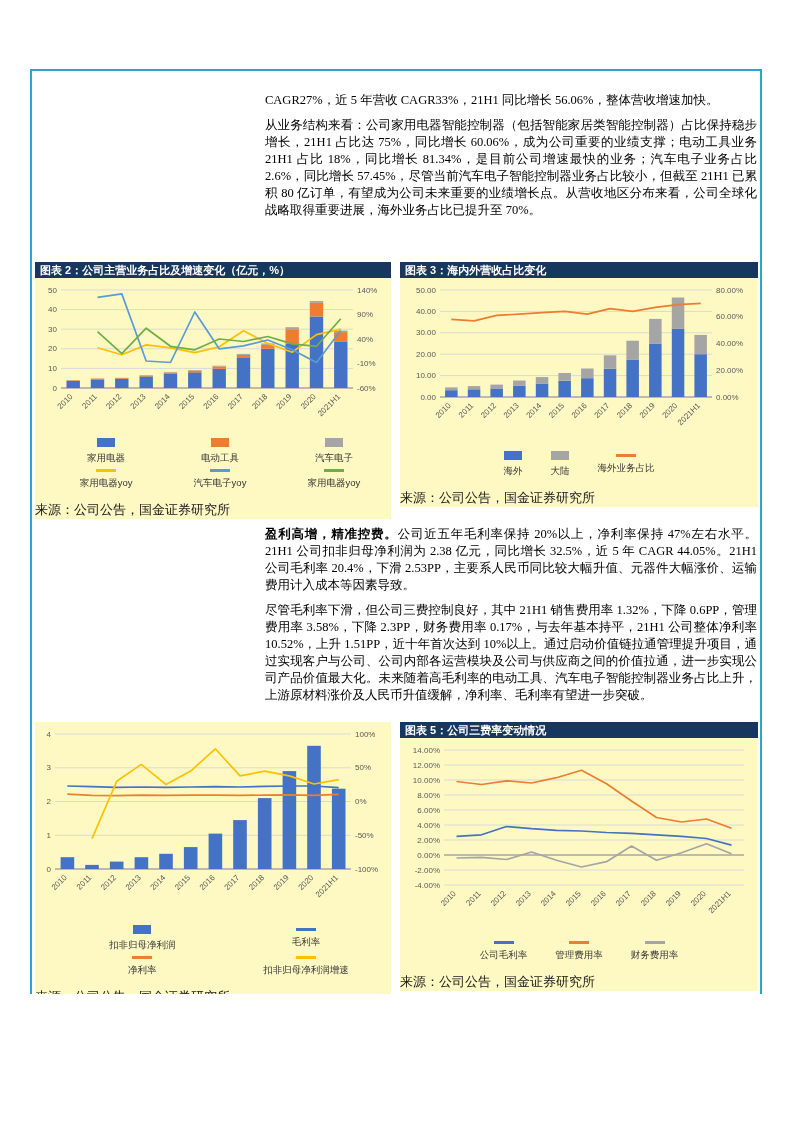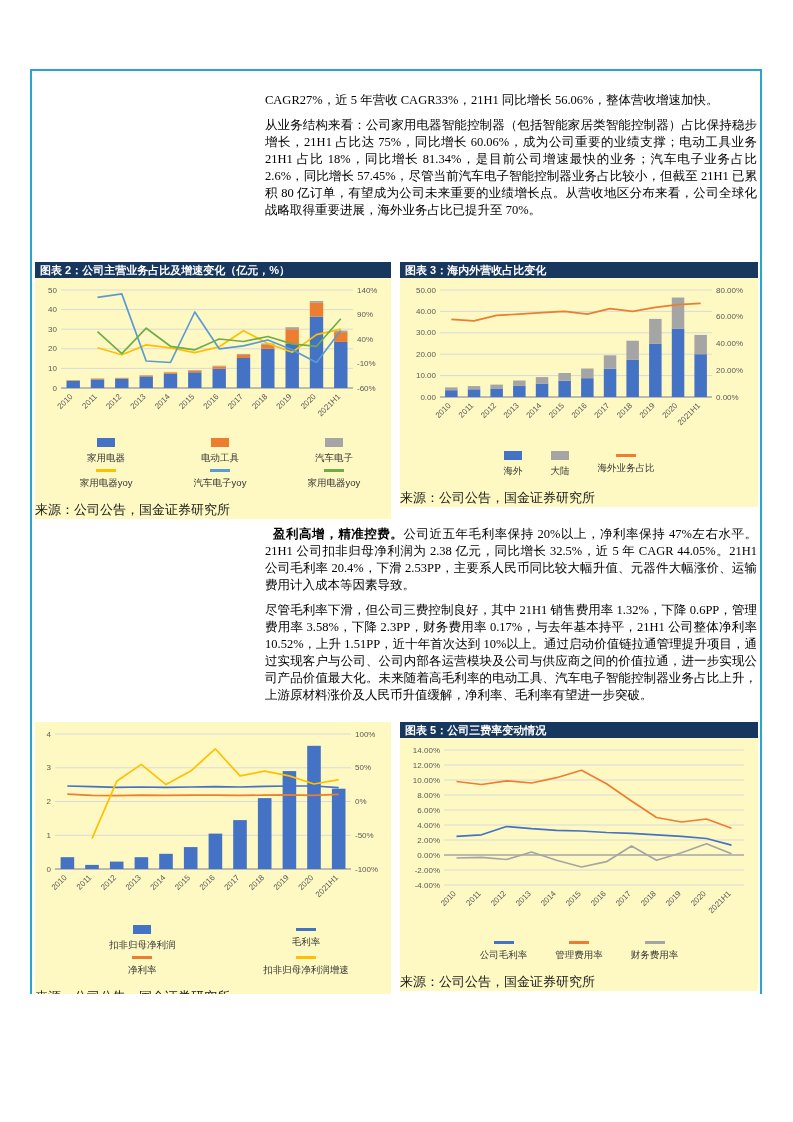--- a/index.html
+++ b/index.html
@@ -1,21 +1,21 @@
 <!DOCTYPE html>
 <html><head>
 <meta charset="utf-8">
 <style>
   html,body{margin:0;padding:0;background:#ffffff;}
   .page{position:relative;width:793px;height:994px;background:#fff;overflow:hidden;
         font-family:"Liberation Serif","DejaVu Serif",serif;color:#000;}
   .frame{position:absolute;background:#2BA6CB;}
   .textcol{position:absolute;left:265px;width:492px;font-size:12.5px;line-height:17px;text-align:justify;}
   .textcol p{margin:0 0 8px 0;}
-  .lead{font-weight:bold;margin-left:8px;}
+  .lead{font-weight:bold;}
   .figure{position:absolute;background:#fef9c3;}
   .fig-header{background:#17375E;color:#fff;font-family:"Liberation Sans",sans-serif;
               font-weight:bold;font-size:11px;line-height:16px;height:16px;padding-left:5px;white-space:nowrap;overflow:hidden;}
   svg.chart{display:block;margin-top:4px;font-family:"Liberation Sans",sans-serif;}
   .legend{display:flex;flex-wrap:wrap;justify-content:center;align-items:center;margin-top:2px;
           font-family:"Liberation Sans",sans-serif;font-size:9.5px;color:#333;}
   .legend .item{display:flex;align-items:center;gap:5px;justify-content:flex-start;padding:2px 0;flex-direction:column;}
   .legend.cols3 .item{width:32%;padding-left:14px;box-sizing:border-box;}
   .legend.cols2 .item{width:46%;padding-left:22px;box-sizing:border-box;}
   .legend.row1 .item{margin:0 14px;}

